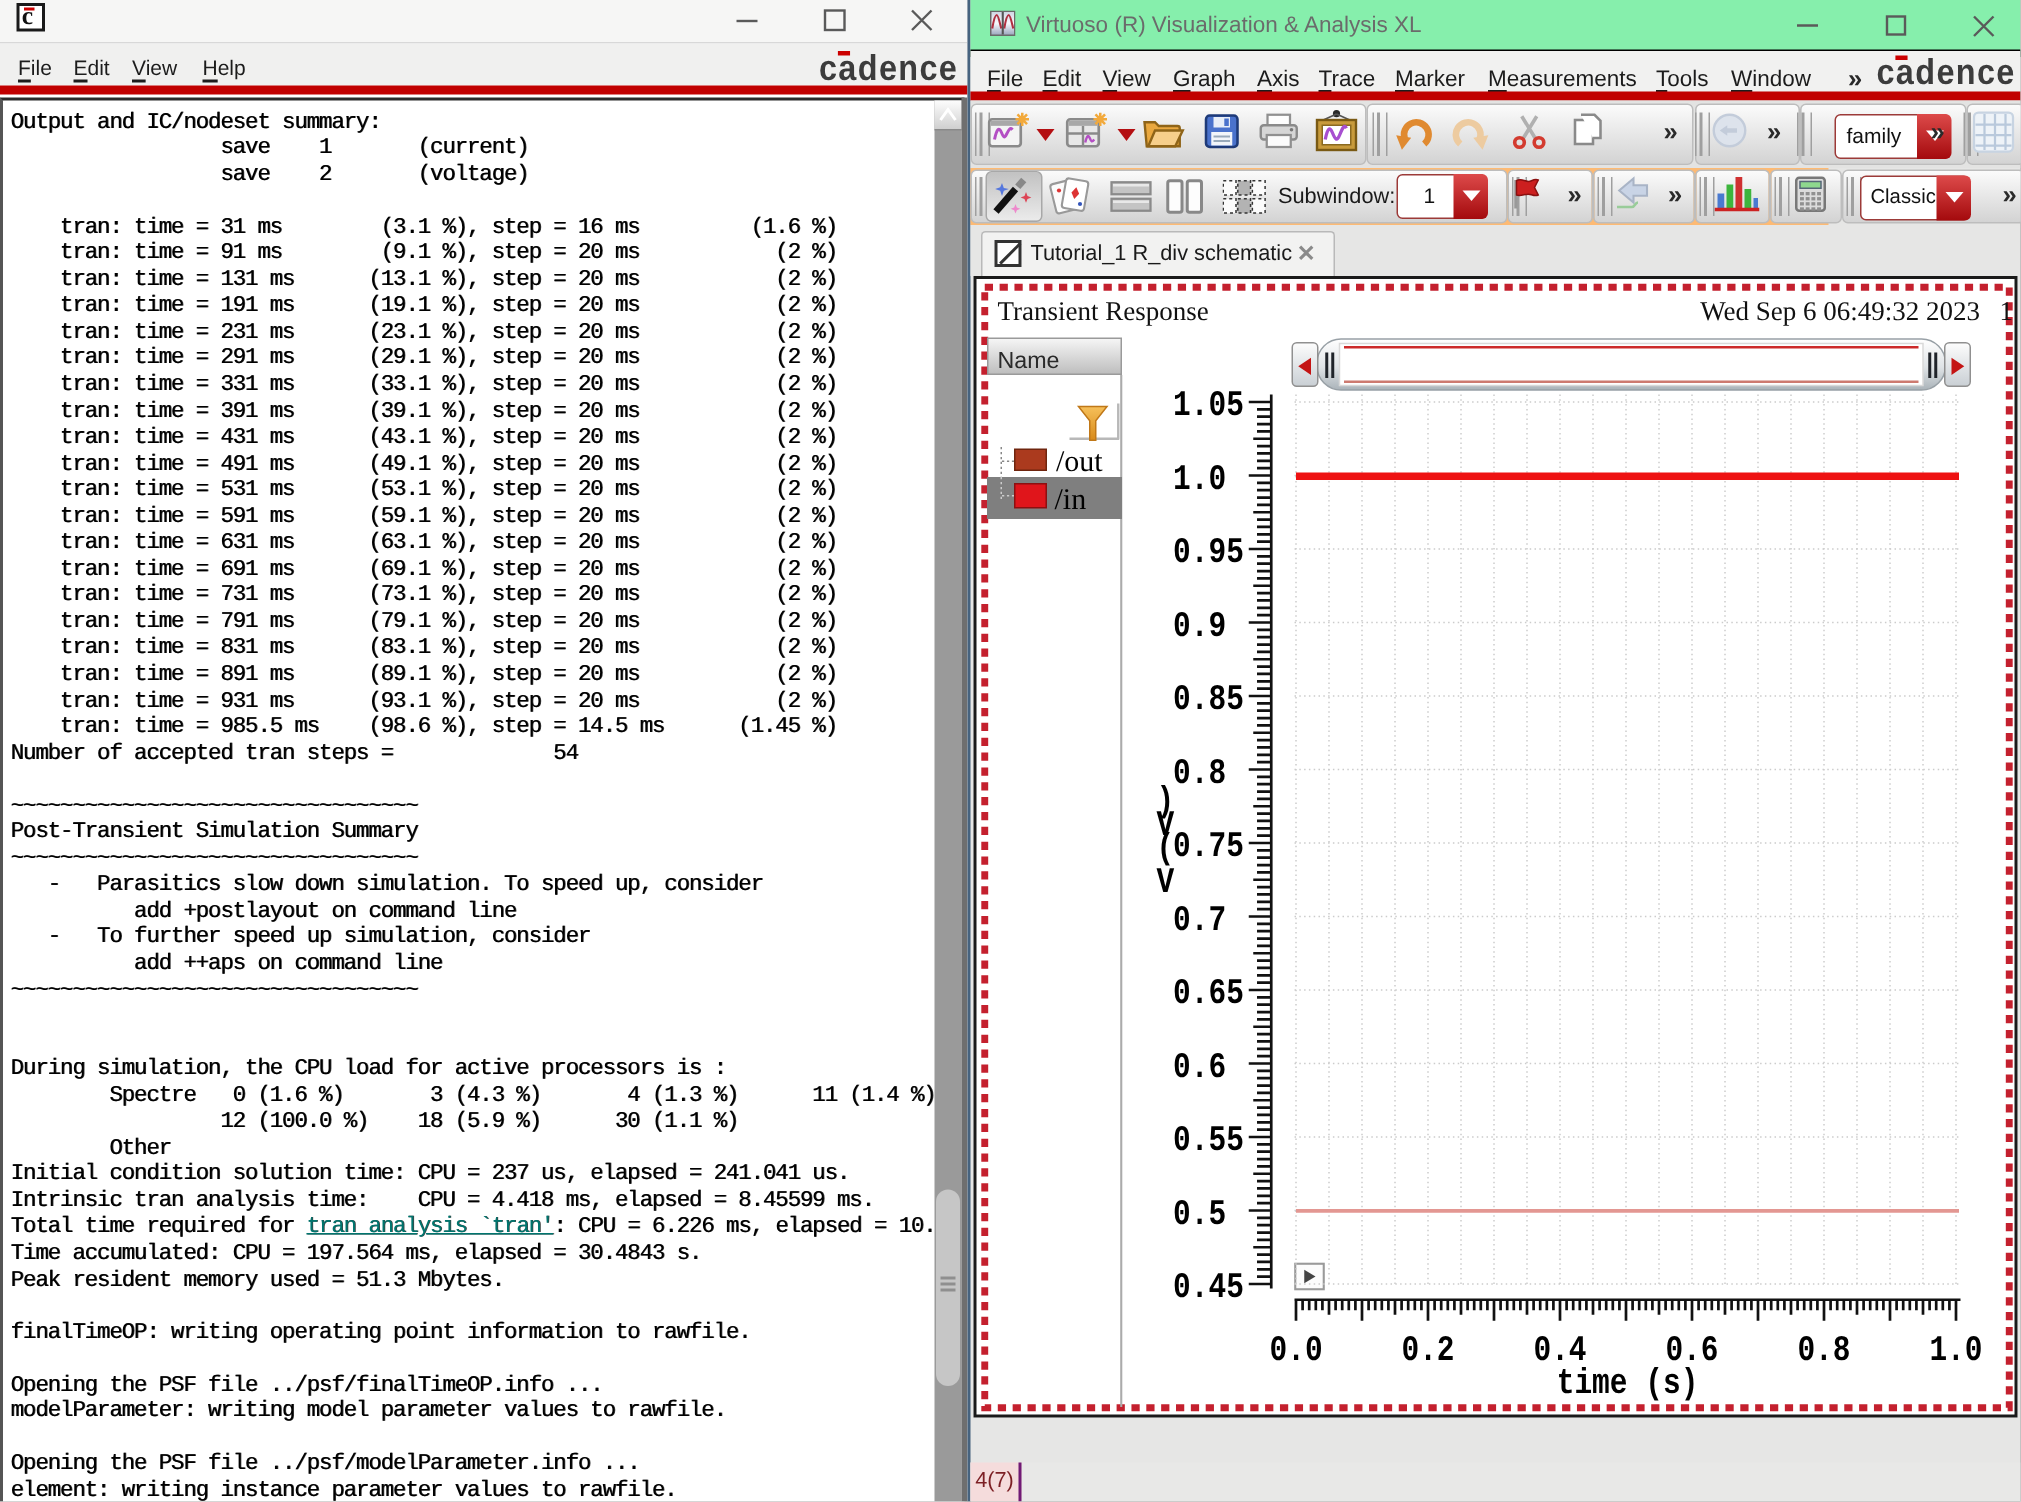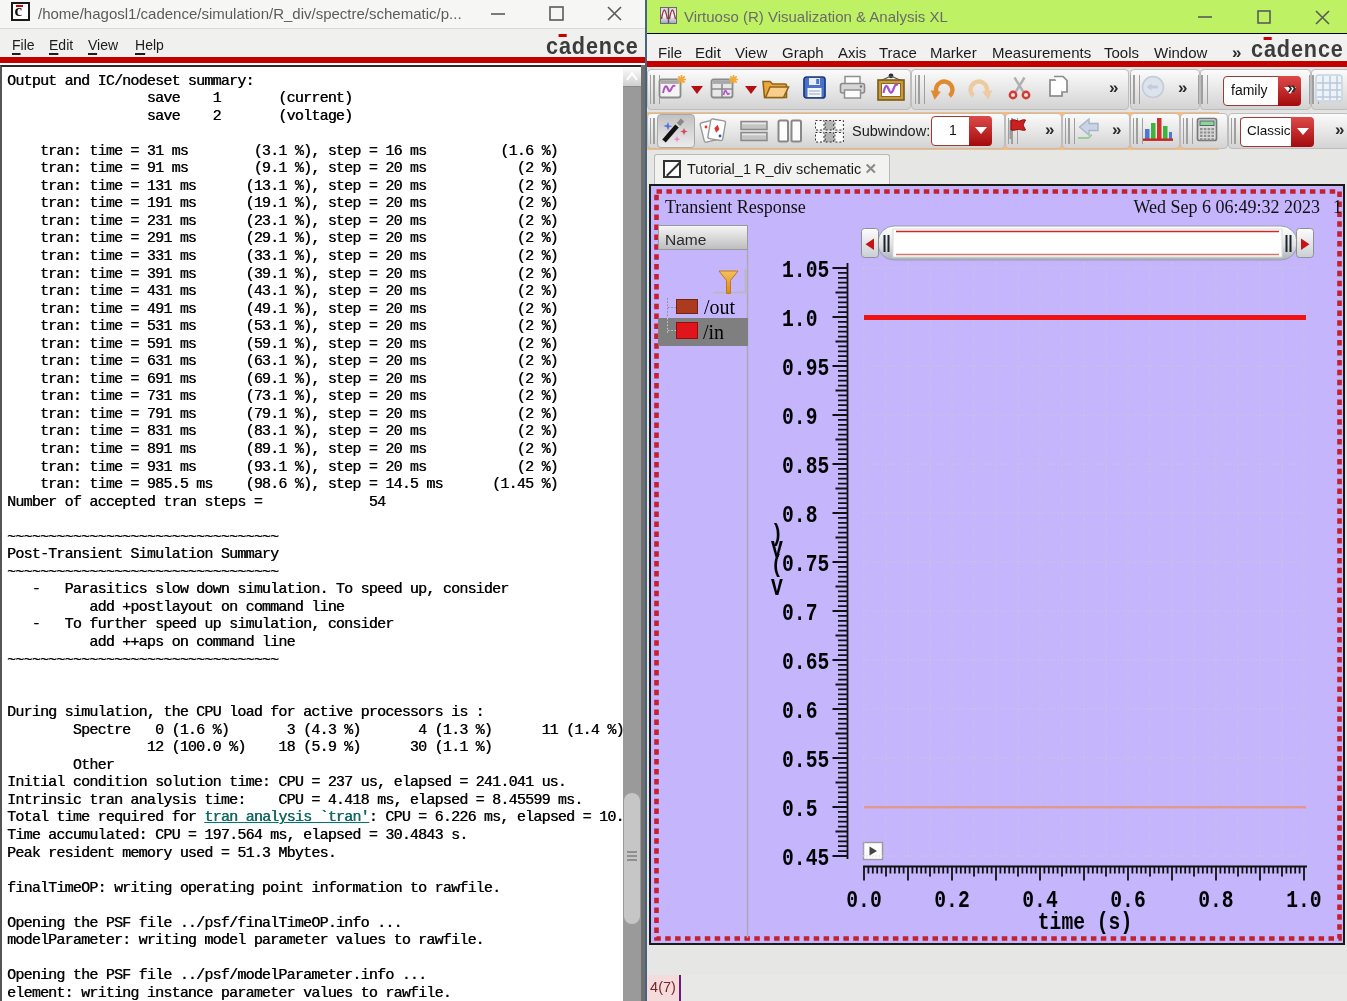--- a/index.html
+++ b/index.html
@@ -21,42 +21,42 @@
 #lcontent{left:0;top:65px;width:643px;height:936px;background:#fff;border-top:2px solid #2a2a2a;border-left:2px solid #555;box-sizing:border-box;overflow:hidden;}
 #ltext{position:absolute;left:5px;top:5.5px;font-family:"Liberation Mono",monospace;font-size:15px;letter-spacing:-0.78px;line-height:17.55px;white-space:pre;color:#000;text-shadow:0.5px 0 rgba(0,0,0,0.75);}
 .lnk{color:#00756e;text-decoration:underline;}
 #lscroll{left:623px;top:67px;width:18px;height:934px;background:#9a9a9a;}
 #lscrollbtn{left:623px;top:67px;width:18px;height:20px;background:linear-gradient(#fdfdfd,#cfcfcf);border-bottom:1px solid #8a8a8a;box-sizing:border-box;}
 #lthumb{left:624px;top:793px;width:16px;height:131px;background:#c6c6c6;border-radius:8px;}
 #lthumb:before{content:"";position:absolute;left:3px;top:58px;width:10px;height:1.5px;background:#8f8f8f;box-shadow:0 4px 0 #8f8f8f,0 8px 0 #8f8f8f;}
 #lborder-r{left:641px;top:65px;width:4px;height:936px;background:#6f6f6f;}
 
 #rwin{left:645px;top:0;width:702px;height:1001px;background:#e6e6e5;border-left:2px solid #46637f;box-sizing:border-box;}
-#rtitle{left:0;top:0;width:700px;height:33px;background:#bef264;border-bottom:5px solid #000000;}
+#rtitle{left:0;top:0;width:700px;height:33px;background:#86efac;border-bottom:5px solid #000000;}
 #rtitletext{left:37px;top:8px;font-size:15px;color:#6b6b6b;}
 #rmenu{left:0;top:34px;width:700px;height:27px;background:#f1f1f0;}
 #rred{left:0;top:61px;width:700px;height:6px;background:#c10000;}
 #rtools1{left:0;top:67px;width:700px;height:45px;background:#e3e3e2;}
 #rtools2{left:0;top:112px;width:572px;height:38px;background:#fdba74;}
 .tgroup{position:absolute;border-radius:4px;border:1px solid #bdbdbd;background:linear-gradient(#fbfbfb,#d3d3d3);box-sizing:border-box;}
 .grip{position:absolute;width:8px;border-left:1.5px solid #9f9f9f;border-right:1.5px solid #9f9f9f;}
 .grip:before{content:"";position:absolute;left:2.2px;top:0;bottom:0;width:1.5px;background:#9f9f9f;}
 .chev{position:absolute;font-size:17px;font-weight:bold;color:#2a2a2a;letter-spacing:-2px;}
 .redtri{position:absolute;width:0;height:0;border-left:6px solid transparent;border-right:6px solid transparent;border-top:8px solid #b40f12;}
 .combo{position:absolute;height:30px;background:#fff;border:1.5px solid #9c3a38;border-radius:4px;box-sizing:border-box;}
 .combo .cb-btn{position:absolute;right:-1.5px;top:-1.5px;width:23px;height:30px;background:linear-gradient(#dd4a4a,#a40a0d);border-radius:0 4px 4px 0;}
 .combo .cb-btn:before{content:"";position:absolute;left:6px;top:11px;width:0;height:0;border-left:6px solid transparent;border-right:6px solid transparent;border-top:7px solid #fff;}
 .combo .cb-txt{position:absolute;left:7px;top:5px;font-size:14px;color:#111;}
 #rtabs{left:0;top:150px;width:560px;height:34px;background:#e6e6e5;}
 #rtab{position:absolute;left:7px;top:4px;width:236px;height:30px;background:#f2f2f1;border:1px solid #b9b9b9;border-bottom:none;border-radius:3px 3px 0 0;box-sizing:border-box;}
 #rtab .ticon{position:absolute;left:8px;top:5px;width:14px;height:14px;border:2px solid #333;background:#fff;}
 #rtab .ticon:before{content:"";position:absolute;left:-1px;top:6px;width:19px;height:2px;background:#333;transform:rotate(-45deg);}
 #rtab .ttxt{position:absolute;left:32px;top:6px;font-size:14.5px;color:#1a1a1a;}
 #rtab .tx{position:absolute;right:12px;top:5px;font-size:15px;color:#8a8a8a;font-weight:bold;}
-#rplot{left:2px;top:184px;width:696px;height:761px;background:#c4b5fd;border:2px solid #1a1a1a;box-sizing:border-box;padding-left:44px;}
+#rplot{left:2px;top:184px;width:696px;height:761px;background:#ffffff;border:2px solid #1a1a1a;box-sizing:border-box;padding-left:44px;}
 #rstatus1{left:0;top:950px;width:700px;height:24px;background:linear-gradient(#fbfbfb,#d9d9d9);border-top:1px solid #bbb;border-bottom:1px solid #bbb;box-sizing:border-box;font-size:14px;color:#222;}
 #rstatus2{left:0;top:975px;width:700px;height:26px;background:#e8e8e7;font-size:14.5px;color:#222;}
 #rs2box{position:absolute;left:0;top:0;width:34px;height:26px;background:#f5dcdc;border-right:2px solid #701a75;box-sizing:border-box;color:#7c1f24;text-align:center;line-height:25px;}
 
 .cadlogo{font-family:"Liberation Sans",sans-serif;font-weight:bold;letter-spacing:1px;color:#3c3c3c;position:relative;transform:scaleX(0.9);transform-origin:0 0;}
 .cadlogo .mac{position:absolute;background:#c00;}
 
 text.axt{font-family:"Liberation Mono",monospace;font-size:24px;font-weight:bold;fill:#000;}
 text.ayt{font-family:"Liberation Mono",monospace;font-size:24px;font-weight:bold;fill:#000;}
 text.sert{font-family:"Liberation Serif",serif;font-size:18px;fill:#111;}
@@ -65,21 +65,20 @@
 </style></head>
 <body>
 <div id="screen">
 
   <div id="lwin" class="abs">
     <div id="ltitle" class="abs">
       <div class="licon abs">
           <div class="cbar"></div>
           <div class="cch">c</div>
         </div>
-      <div id="ltitletext" class="abs">/home/hagosl1/cadence/simulation/R_div/spectre/schematic/p...</div>
       <svg class="abs" style="left:488px;top:0" width="140" height="28">
         <path d="M3 14h14" stroke="#5a5a5a" stroke-width="1.6"></path>
         <rect x="62" y="7" width="13" height="13" fill="none" stroke="#5a5a5a" stroke-width="1.6"></rect>
         <path d="M120 7l13 13M133 7l-13 13" stroke="#5a5a5a" stroke-width="1.6"></path>
       </svg>
     </div>
     <div id="lmenu" class="abs">
       <div class="menuitem abs" style="left:12px;top:8px"><u>F</u>ile</div>
       <div class="menuitem abs" style="left:49px;top:8px"><u>E</u>dit</div>
       <div class="menuitem abs" style="left:88px;top:8px"><u>V</u>iew</div>

